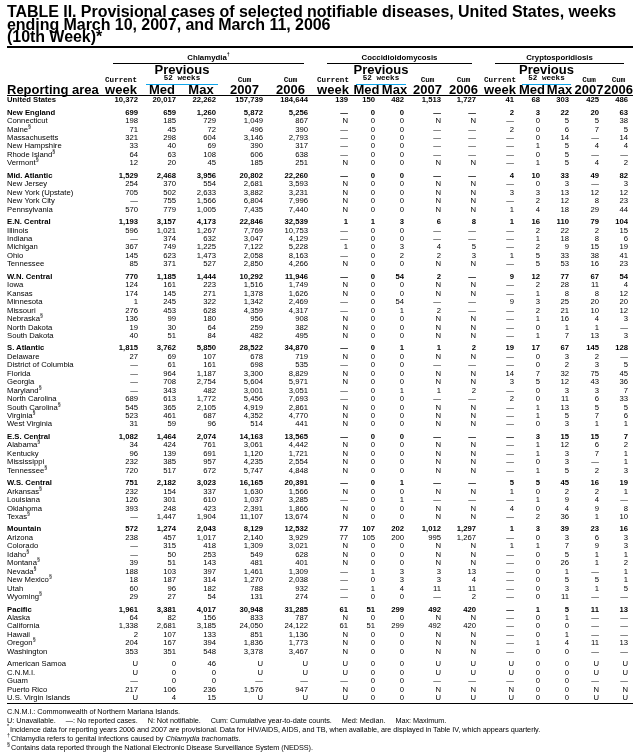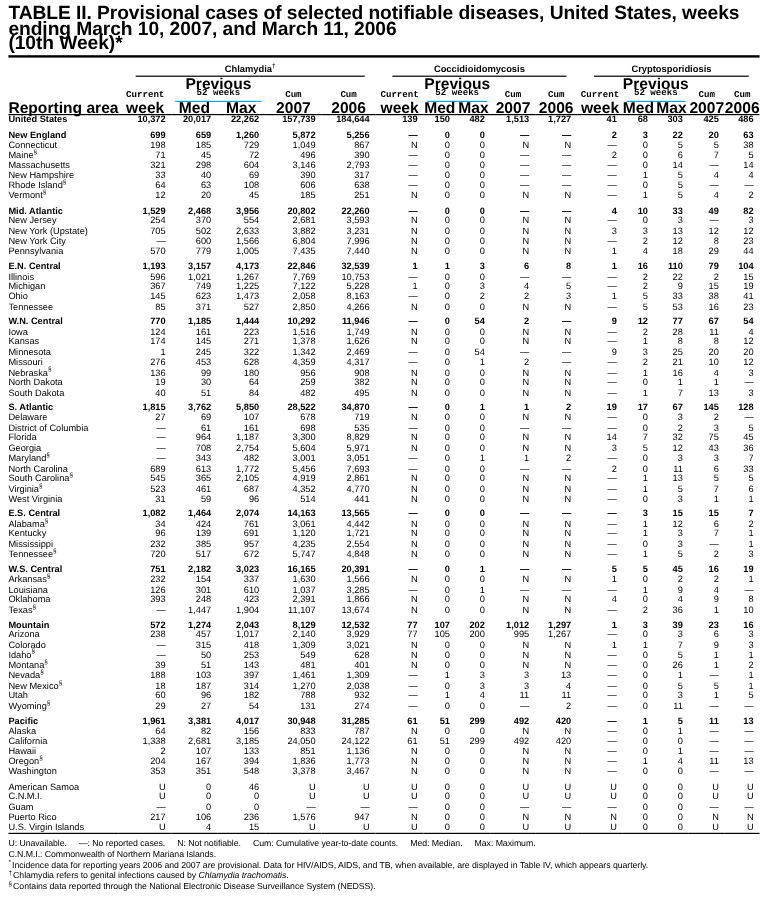--- a/index.html
+++ b/index.html
@@ -326,21 +326,21 @@
           <td class="num">N</td>
           <td class="num">3</td>
           <td class="num">3</td>
           <td class="num">13</td>
           <td class="num">12</td>
           <td class="num">12</td>
         </tr>
         <tr>
           <td class="area"><span>New York City</span></td>
           <td class="num">—</td>
-          <td class="num">600</td>
+          <td class="num">755</td>
           <td class="num">1,566</td>
           <td class="num">6,804</td>
           <td class="num">7,996</td>
           <td class="num">N</td>
           <td class="num">0</td>
           <td class="num">0</td>
           <td class="num">N</td>
           <td class="num">N</td>
           <td class="num">—</td>
           <td class="num">2</td>
@@ -397,20 +397,38 @@
           <td class="num">—</td>
           <td class="num">0</td>
           <td class="num">0</td>
           <td class="num">—</td>
           <td class="num">—</td>
           <td class="num">—</td>
           <td class="num">2</td>
           <td class="num">22</td>
           <td class="num">2</td>
           <td class="num">15</td>
+        </tr>
+        <tr>
+          <td class="area"><span>Indiana</span></td>
+          <td class="num">—</td>
+          <td class="num">374</td>
+          <td class="num">632</td>
+          <td class="num">3,047</td>
+          <td class="num">4,129</td>
+          <td class="num">—</td>
+          <td class="num">0</td>
+          <td class="num">0</td>
+          <td class="num">—</td>
+          <td class="num">—</td>
+          <td class="num">—</td>
+          <td class="num">1</td>
+          <td class="num">18</td>
+          <td class="num">8</td>
+          <td class="num">6</td>
         </tr>
         <tr>
           <td class="area"><span>Michigan</span></td>
           <td class="num">367</td>
           <td class="num">749</td>
           <td class="num">1,225</td>
           <td class="num">7,122</td>
           <td class="num">5,228</td>
           <td class="num">1</td>
           <td class="num">0</td>
@@ -1340,19 +1358,19 @@
           <td class="num">U</td>
           <td class="num">U</td>
           <td class="num">0</td>
           <td class="num">0</td>
           <td class="num">U</td>
           <td class="num">U</td>
         </tr>
       </tbody>
     </table>
   <div id="footnotes">
+      <div class="fn"><span>C.N.M.I.: Commonwealth of Northern Mariana Islands.</span></div>
       <div class="fn"><span class="seg">U: Unavailable.</span><span class="seg">—: No reported cases.</span><span class="seg">N: Not notifiable.</span><span class="seg">Cum: Cumulative year-to-date counts.</span><span class="seg">Med: Median.</span><span class="seg">Max: Maximum.</span></div>
-      <div class="fn"><span>C.N.M.I.: Commonwealth of Northern Mariana Islands.</span></div>
       <div class="fn"><sup class="mark">*</sup><span>Incidence data for reporting years 2006 and 2007 are provisional. Data for HIV/AIDS, AIDS, and TB, when available, are displayed in Table IV, which appears quarterly.</span></div>
       <div class="fn"><sup class="mark">†</sup><span>Chlamydia refers to genital infections caused by </span><span class="it">Chlamydia trachomatis</span><span>.</span></div>
       <div class="fn"><sup class="mark">§</sup><span>Contains data reported through the National Electronic Disease Surveillance System (NEDSS).</span></div>
     </div>
 </div>
 
 </body></html>

